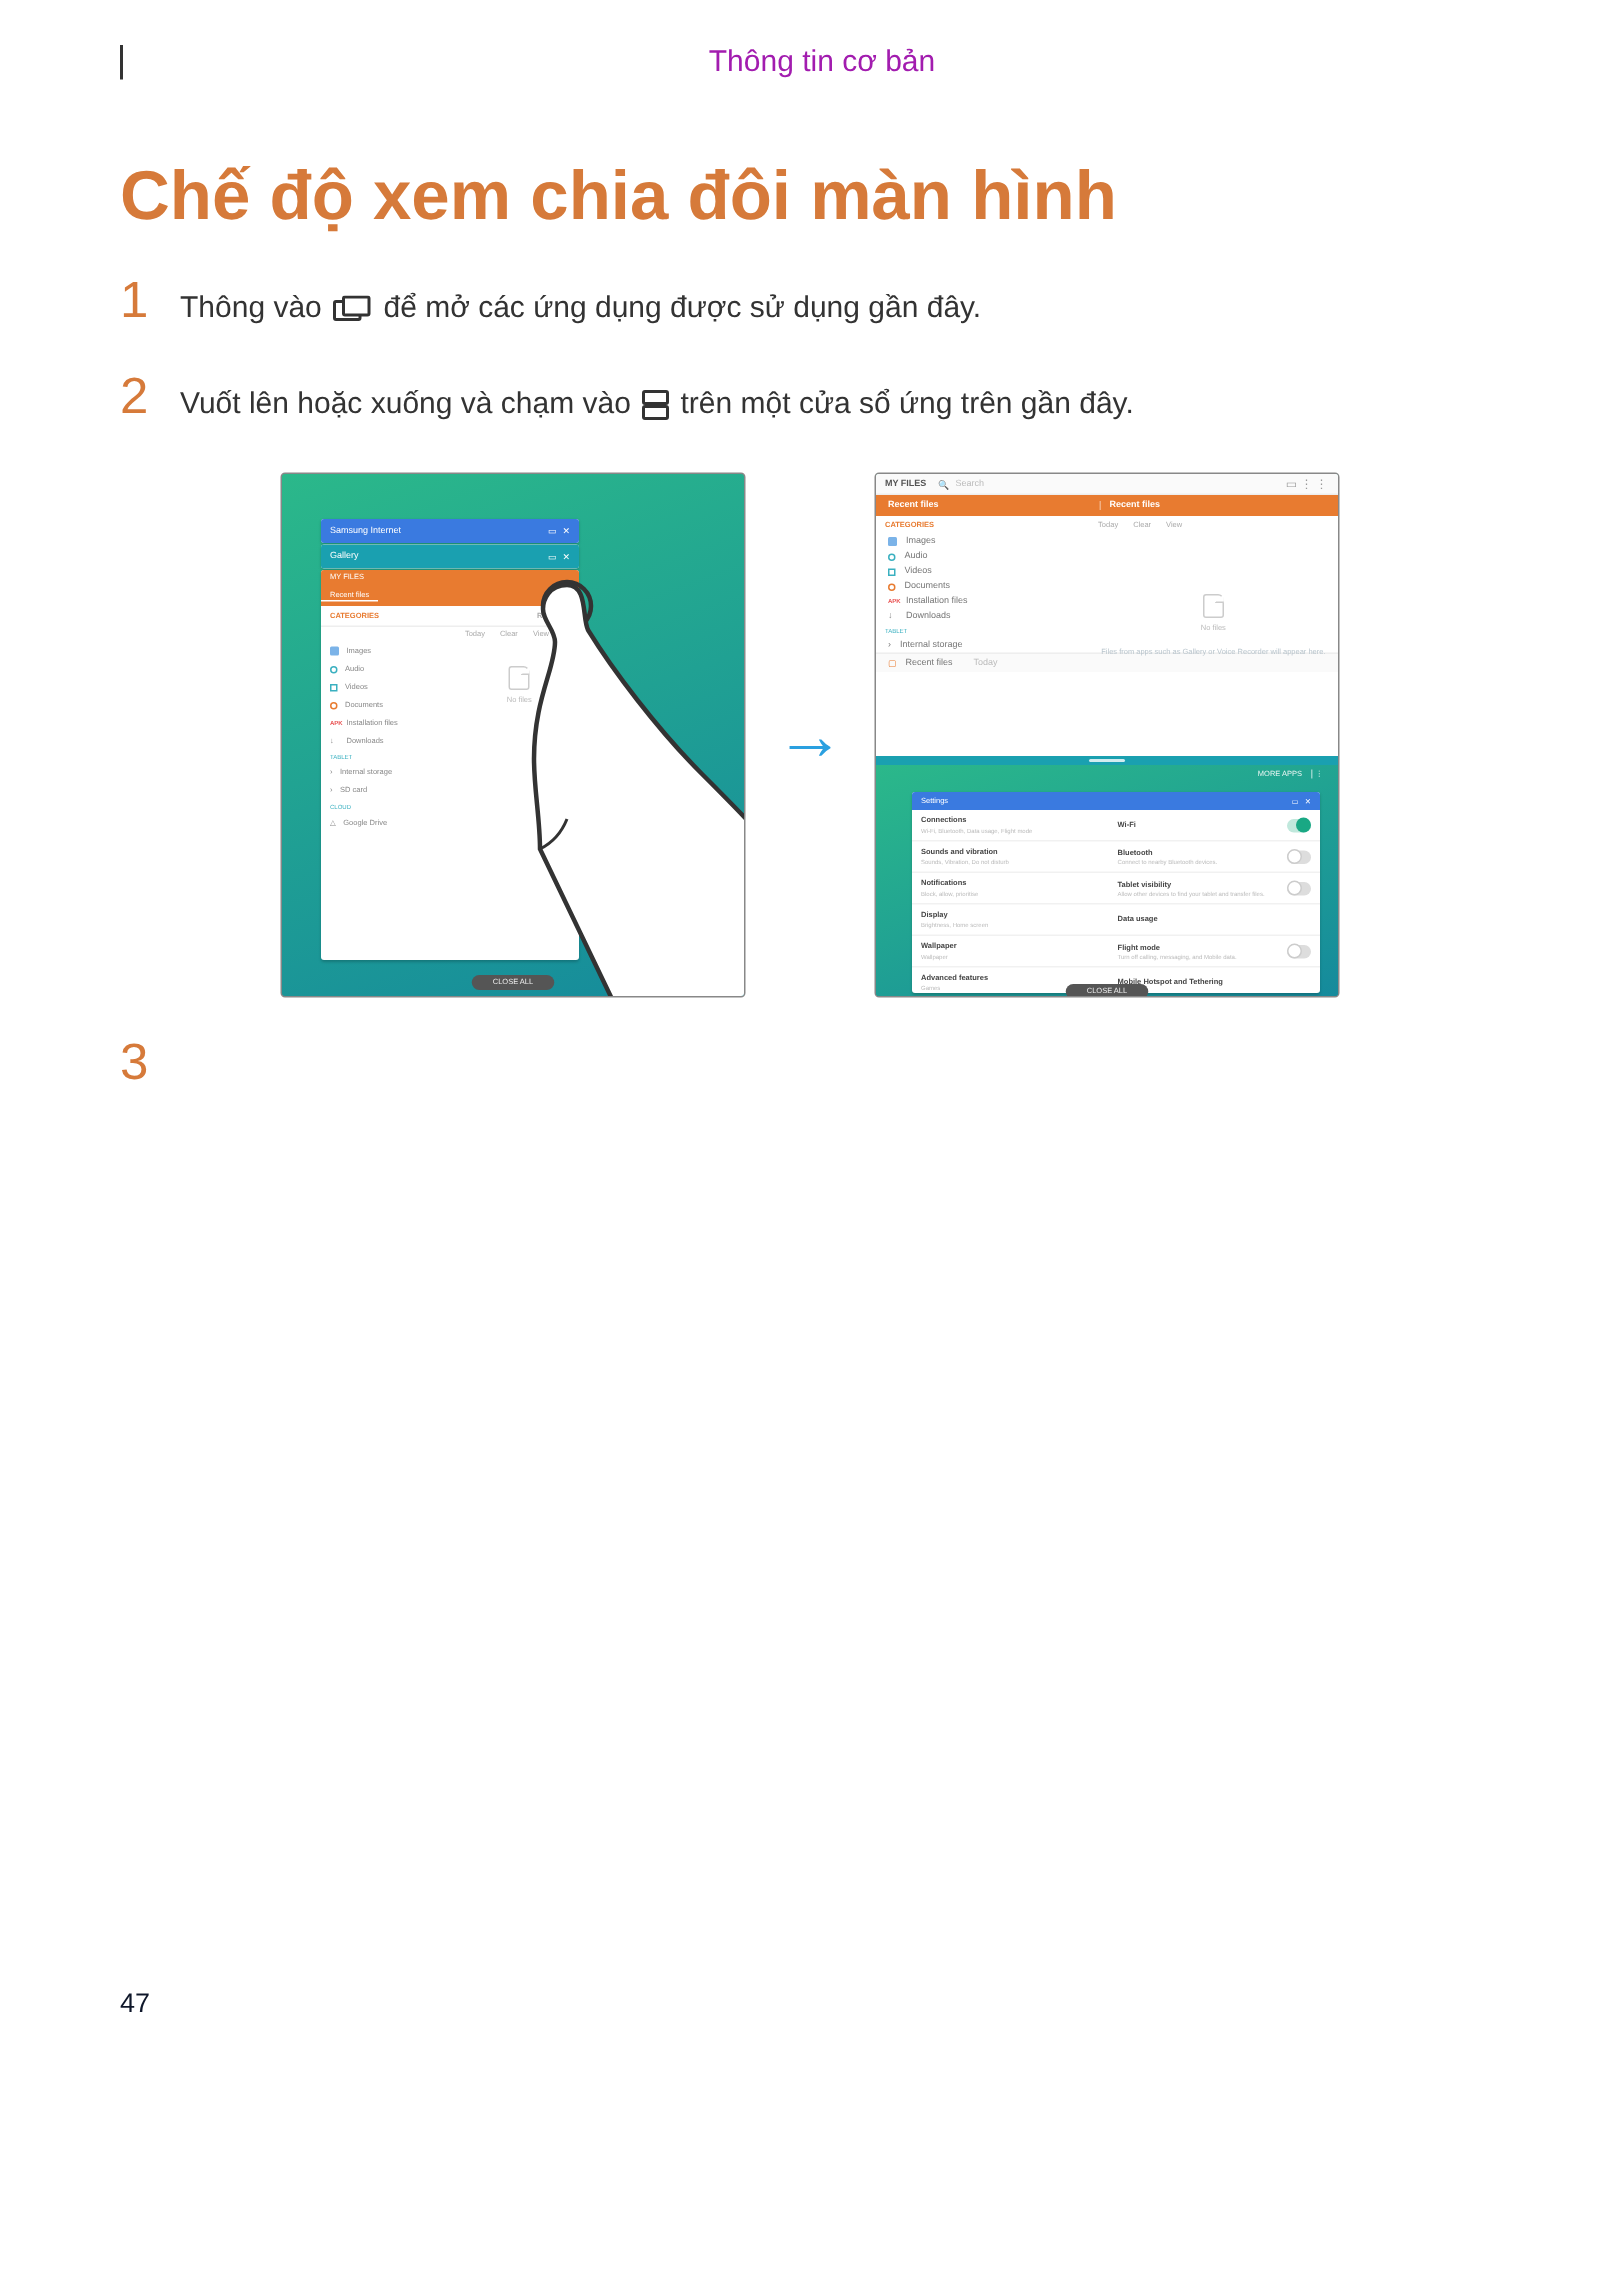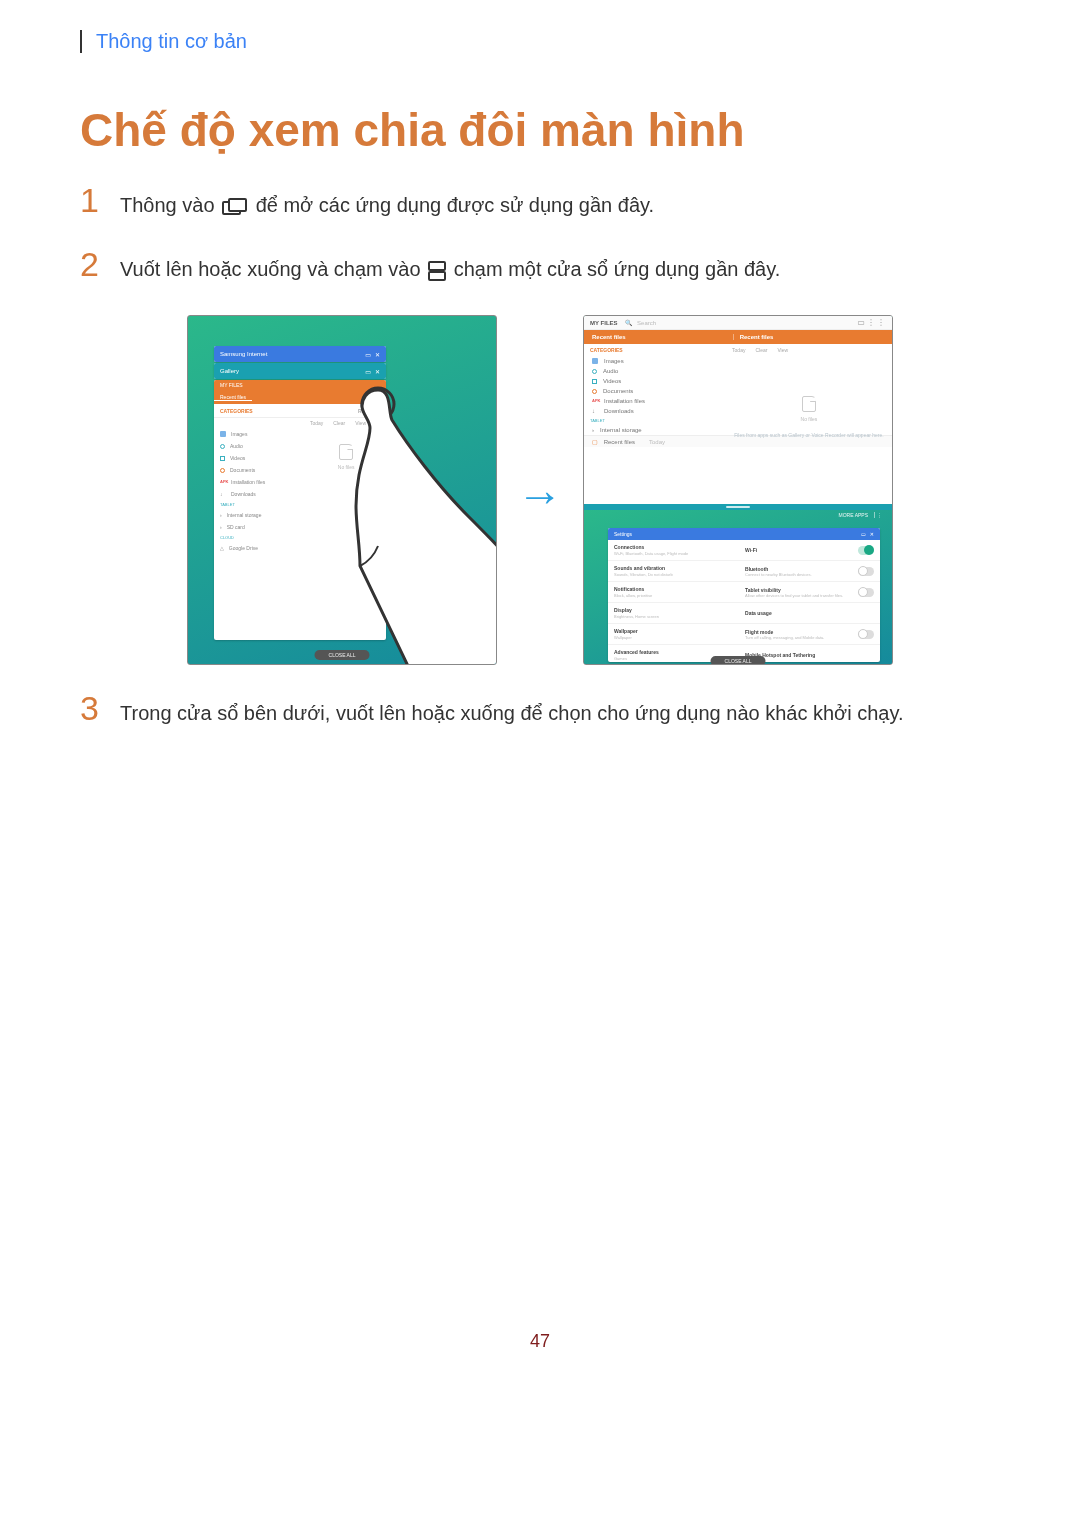--- a/index.html
+++ b/index.html
@@ -12,22 +12,23 @@
       color: #333;
     }
     .header-bar {
       border-left: 2px solid #333;
       padding-left: 14px;
       margin-top: 30px;
       margin-bottom: 50px;
     }
     .header-text {
       font-size: 20px;
-      color: #3b82f6;
+      color: #a21caf;
       font-weight: 400;
+      text-align: center;
     }
     .heading {
       font-size: 46px;
       font-weight: bold;
       color: #d67a3a;
       margin-bottom: 30px;
     }
     .step {
       display: flex;
       align-items: flex-start;
@@ -167,23 +168,22 @@
     .rb-row .l .s { color:#bbb; font-size:4px; }
     .rb-row .r { flex:0.52; padding:4px 6px; display:flex; align-items:center; }
     .rb-row .r .t { flex:1; color:#444; font-weight:bold; }
     .rb-row .r .s { color:#bbb; font-size:4px; flex:1; }
     .rb-toggle { width:16px; height:9px; background:#c0e8dc; border-radius:5px; position:relative; display:inline-block; }
     .rb-toggle.on:after { content:""; position:absolute; right:0; top:-1px; width:10px; height:10px; border-radius:50%; background:#19a884; }
     .rb-toggle.off { background:#ddd; }
     .rb-toggle.off:after { content:""; position:absolute; left:0; top:-1px; width:10px; height:10px; border-radius:50%; background:#fff; border:1px solid #ccc; box-sizing:border-box; }
     .right-bottom .close-all { bottom:-2px; }
     .page-num {
-      text-align: center;
       font-size: 18px;
-      color: #7f1d1d;
+      color: #0f172a;
       margin-top: 600px;
     }
   </style>
 </head>
 <body>
 
 <div class="header-bar">
   <div class="header-text">Thông tin cơ bản</div>
 </div>
 
@@ -206,21 +206,21 @@
 <div class="step">
   <div class="step-num">2</div>
   <div class="step-text">
     <span>Vuốt lên hoặc xuống và chạm vào </span>
     <span class="inline-icon">
       <svg width="18" height="20" viewBox="0 0 18 20">
           <rect x="1" y="1" width="16" height="8" rx="1" fill="none" stroke="#333" stroke-width="2"></rect>
           <rect x="1" y="11" width="16" height="8" rx="1" fill="none" stroke="#333" stroke-width="2"></rect>
         </svg>
     </span>
-    <span> chạm một cửa sổ ứng dụng gần đây.</span>
+    <span> trên một cửa sổ ứng trên gần đây.</span>
   </div>
 </div>
 
 <div class="figures">
 
   <div class="device">
     <div class="card card1">
       <div class="card-header">
           <span>Samsung Internet</span>
           <span class="right-icons">
@@ -463,17 +463,16 @@
           </div>
       </div>
       <div class="close-all">CLOSE ALL</div>
     </div>
   </div>
 </div>
 
 <div class="step">
   <div class="step-num">3</div>
   <div class="step-text">
-    <span>Trong cửa sổ bên dưới, vuốt lên hoặc xuống để chọn cho ứng dụng nào khác khởi chạy.</span>
   </div>
 </div>
 
 <div class="page-num">47</div>
 
 </body></html>

